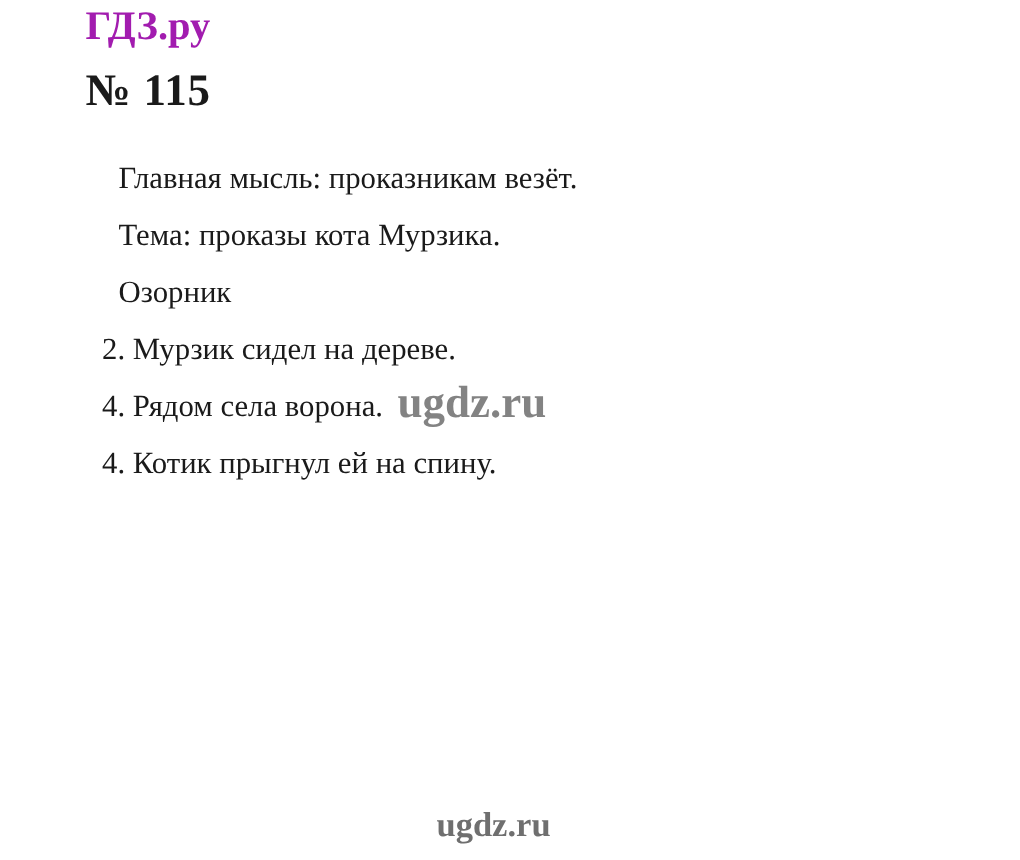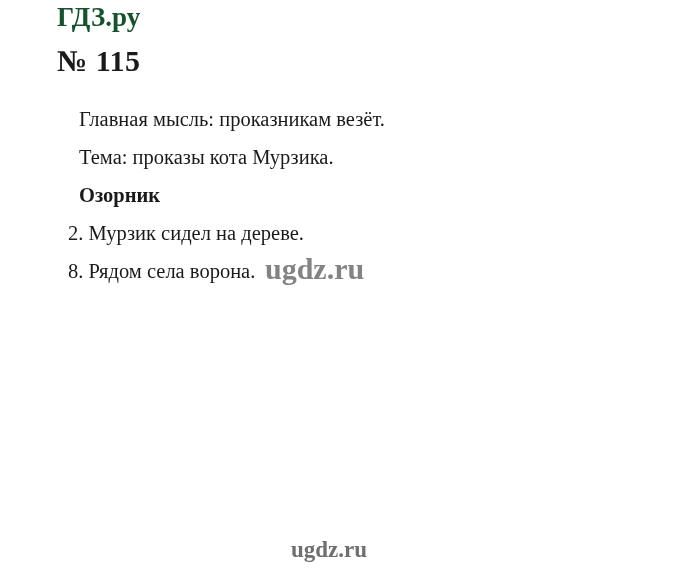--- a/index.html
+++ b/index.html
@@ -20,21 +20,21 @@
     width: 680px;
     height: 573px;
   }
   .top-logo {
     position: absolute;
     left: 57px;
     top: 2px;
     font-family: "Liberation Serif", serif;
     font-weight: bold;
     font-size: 27px;
-    color: #14532d;
+    color: #a21caf;
     letter-spacing: 0px;
   }
   .content {
     position: absolute;
     left: 57px;
     top: 44px;
     width: 600px;
   }
   .task-number {
     font-family: "Liberation Serif", serif;
@@ -61,21 +61,20 @@
     line-height: 38px;
     margin: 0;
     text-indent: 11px;
     text-align: left;
   }
   .heading-line {
     font-size: 20.5px;
     line-height: 38px;
     text-indent: 22px;
     margin: 0;
-    font-weight: bold;
   }
   .watermark-center {
     position: absolute;
     left: 265px;
     top: 252px;
     font-family: "Liberation Serif", serif;
     font-weight: bold;
     font-size: 30px;
     color: #7d7d7d;
     opacity: 0.95;
@@ -104,20 +103,21 @@
 
     <div class="task-number">
       <span class="sign">№</span><span>115</span>
     </div>
 
     <p class="para nojustify">Главная мысль: проказникам везёт.</p>
     <p class="para nojustify">Тема: проказы кота Мурзика.</p>
     <p class="heading-line">Озорник</p>
 
     <p class="list-item">2. Мурзик сидел на дереве.</p>
-    <p class="list-item">8. Рядом села ворона.</p>
+    <p class="list-item">4. Рядом села ворона.</p>
+    <p class="list-item">4. Котик прыгнул ей на спину.</p>
 
   </div>
 
   <div class="watermark-center">ugdz.ru</div>
   <div class="watermark-bottom">ugdz.ru</div>
 
 </div>
 
 </body></html>

